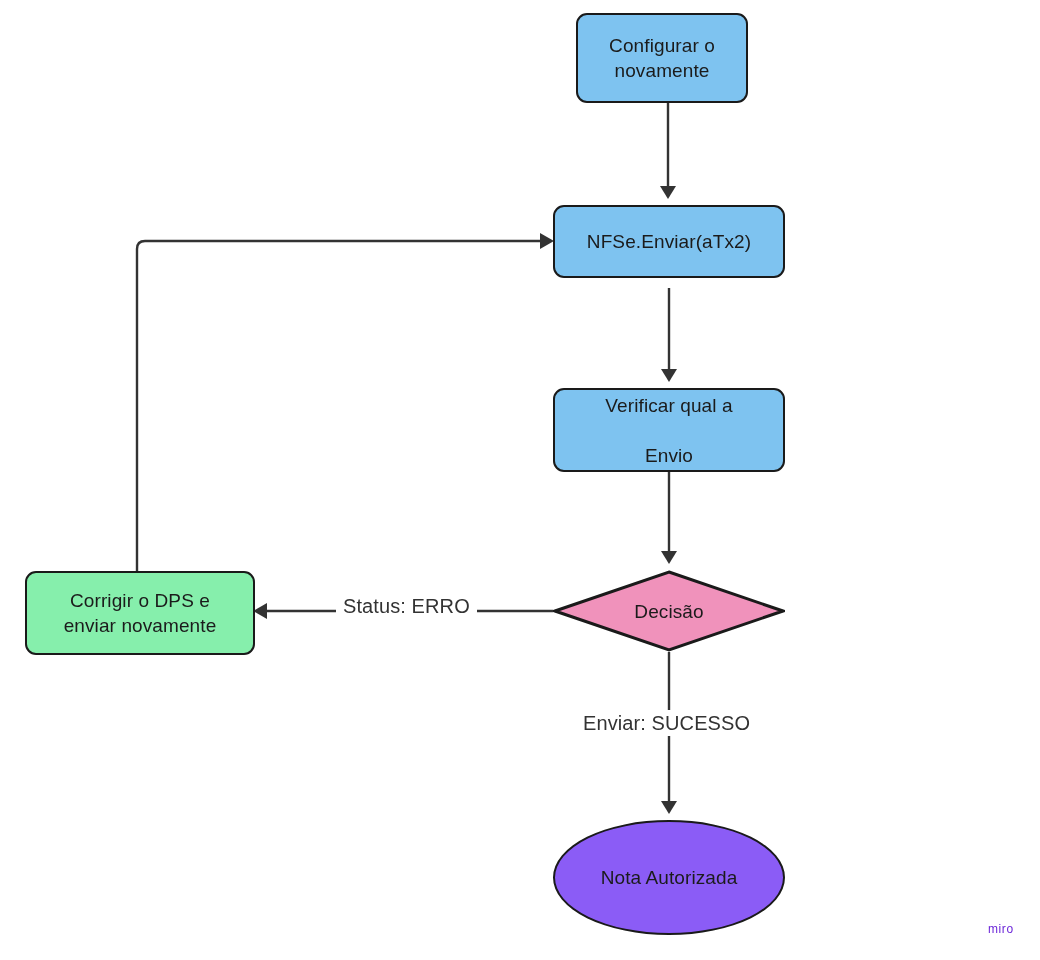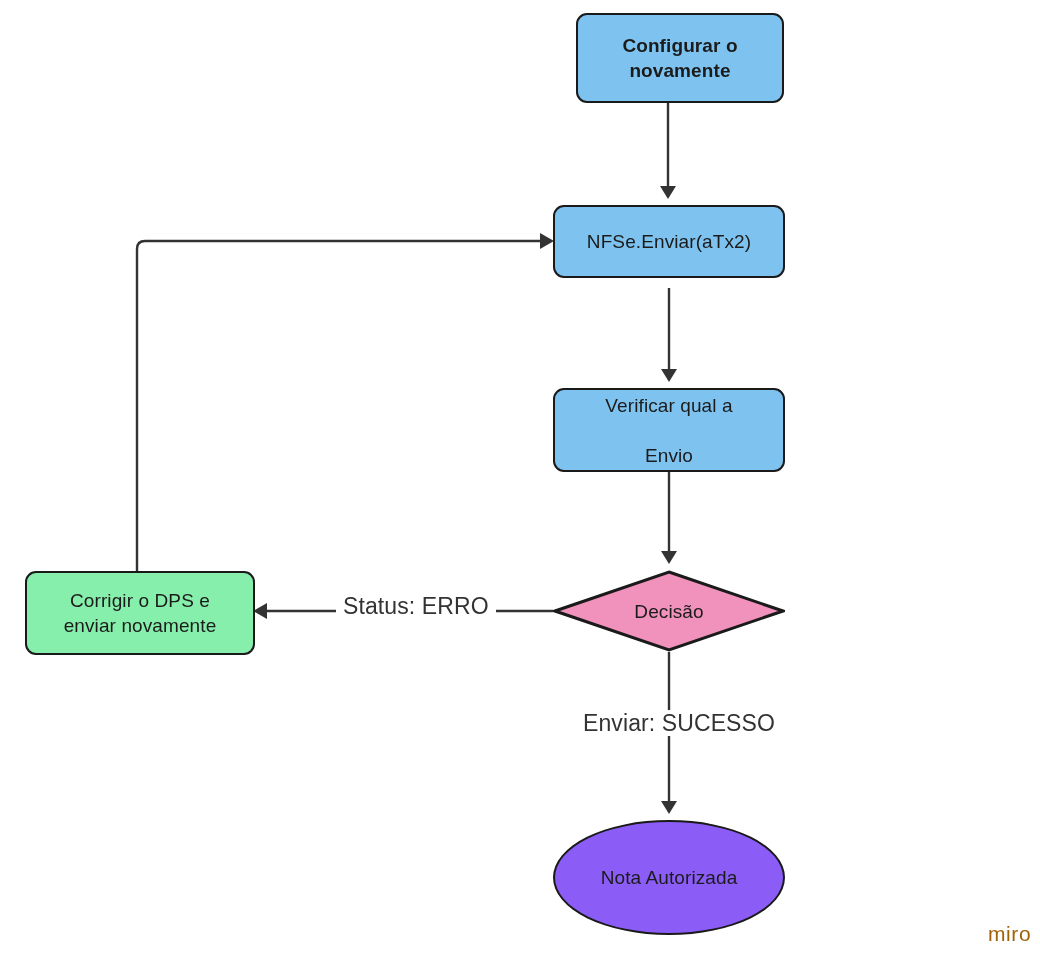--- a/index.html
+++ b/index.html
@@ -72,39 +72,39 @@
     height: 100%;
   }
   .node-decision .decision-label {
     position: relative;
     z-index: 2;
   }
 
   .edge-label {
     position: absolute;
     font-family: "Liberation Sans", sans-serif;
-    font-size: 23px;
+    font-size: 20px;
     line-height: 22px;
     color: #333333;
     background: #ffffff;
     padding: 2px 7px;
     white-space: nowrap;
     letter-spacing: 0.1px;
   }
 
   .watermark {
     position: absolute;
     font-family: "Liberation Sans", sans-serif;
-    font-size: 21px;
-    color: #a16207;
+    font-size: 12px;
+    color: #6d28d9;
     letter-spacing: 0.6px;
   }
 
   
-  #node-configurar      { left: 576px; top: 13px;  width: 208px; height: 90px; font-weight: bold; }
+  #node-configurar      { left: 576px; top: 13px;  width: 172px; height: 90px; }
   #node-enviar          { left: 553px; top: 205px; width: 232px; height: 73px; }
   #node-verificar       { left: 553px; top: 388px; width: 232px; height: 84px; }
   #node-decisao         { left: 553px; top: 570px; width: 232px; height: 82px; }
   #node-corrigir        { left: 25px;  top: 571px; width: 230px; height: 84px; }
   #node-nota-autorizada { left: 553px; top: 820px; width: 232px; height: 115px; }
 
   
   #edge-label-erro    { left: 336px; top: 593px; }
   #edge-label-sucesso { left: 576px; top: 710px; }
 

